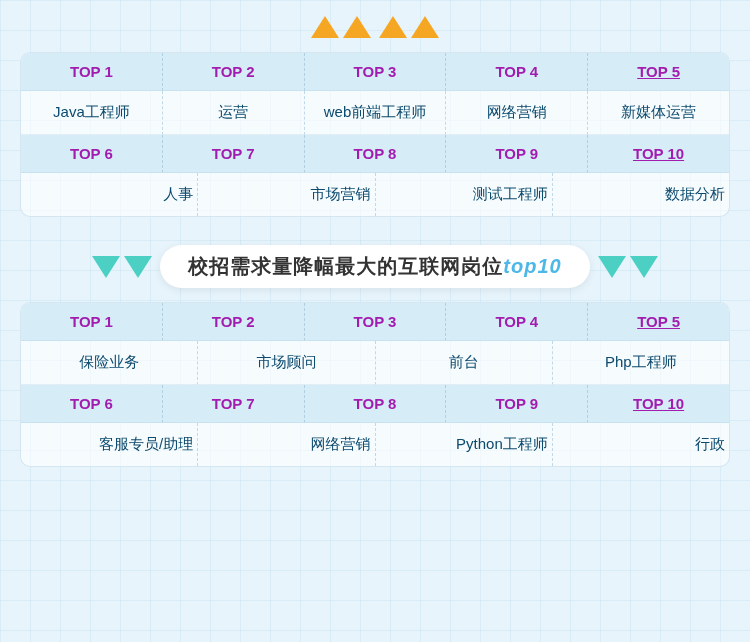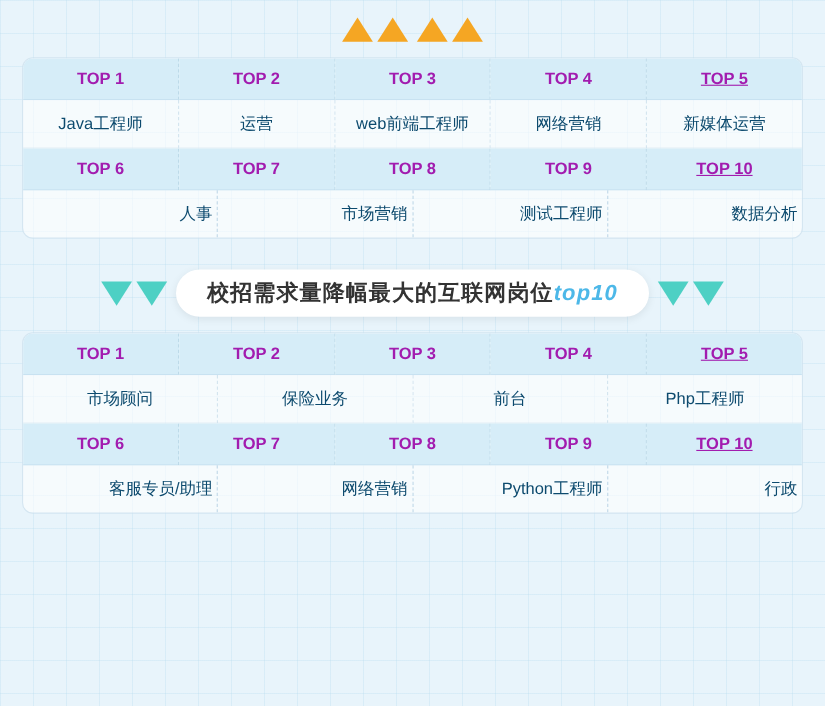--- a/index.html
+++ b/index.html
@@ -163,22 +163,22 @@
 
   <div class="table-card">
     <div class="top-row">
       <div>TOP 1</div>
       <div>TOP 2</div>
       <div>TOP 3</div>
       <div>TOP 4</div>
       <div>TOP 5</div>
     </div>
     <div class="value-row">
+      <div>保险业务</div>
       <div>市场顾问</div>
-      <div>保险业务</div>
       <div>前台</div>
       <div>Php工程师</div>
     </div>
     <div class="top-row">
       <div>TOP 6</div>
       <div>TOP 7</div>
       <div>TOP 8</div>
       <div>TOP 9</div>
       <div>TOP 10</div>
     </div>

